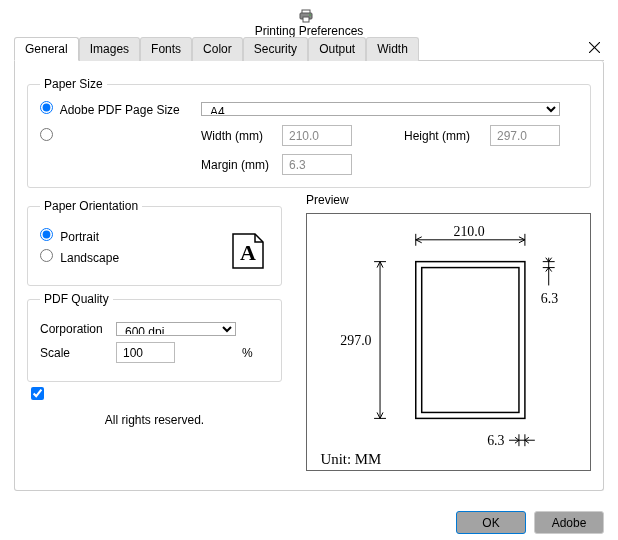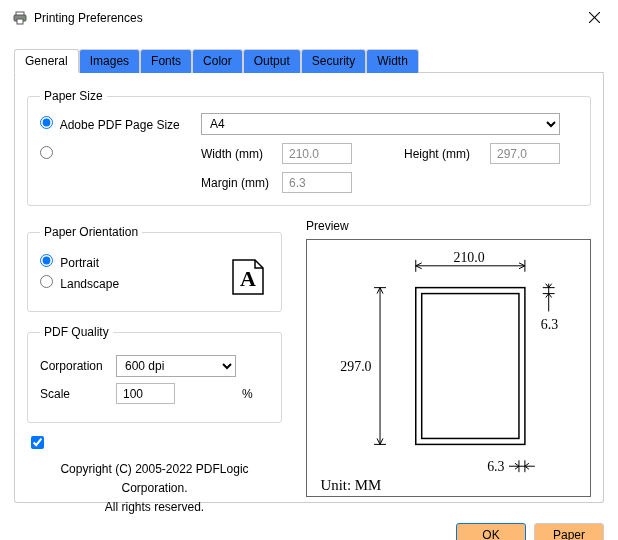--- a/index.html
+++ b/index.html
@@ -1,45 +1,45 @@
 <!DOCTYPE html>
 <html><head>
 <meta charset="utf-8">
 <style>
 * { box-sizing: border-box; margin: 0; padding: 0; }
 body { font-family: "Segoe UI", Tahoma, sans-serif; font-size: 12px; background: #fff; color: #000; width: 618px; height: 540px; overflow: hidden; }
-.titlebar { display: flex; align-items: center; padding: 8px 12px; height: 36px; }
+.titlebar { display: flex; align-items: center; padding: 8px 12px; height: 36px; flex-direction: column; }
 .titlebar .icon { margin-right: 6px; display: flex; }
 .titlebar .title { font-size: 12px; }
 .titlebar .close { margin-left: auto; font-size: 14px; cursor: pointer; padding: 2px 6px; }
 .content { padding: 0 14px 10px 14px; }
-.tabs { display: flex; border-bottom: 1px solid #ccc; margin-top: 12px; position: relative; text-align: right; }
-.tab { padding: 4px 10px; border: 1px solid #ccc; border-bottom: none; margin-right: 0; background: #3b82f6; cursor: pointer; font-size: 12px; position: relative; top: 1px; border-radius: 3px 3px 0 0; }
+.tabs { display: flex; border-bottom: 1px solid #ccc; margin-top: 0; position: relative; text-align: right; }
+.tab { padding: 4px 10px; border: 1px solid #ccc; border-bottom: none; margin-right: 0; background: #e5e5e5; cursor: pointer; font-size: 12px; position: relative; top: 1px; border-radius: 3px 3px 0 0; }
 .tab.active { background: #fff; border-bottom: 1px solid #fff; z-index: 2; }
 .tab:not(.active) { border-color: #d0d0d0; top: 1px; }
 .tab-panel { border: 1px solid #ccc; border-top: none; padding: 10px 12px 12px 12px; height: 430px; border-radius: 0 3px 3px 3px; }
-fieldset { border: 1px solid #d8d8d8; border-radius: 3px; padding: 10px 12px 12px 12px; margin: 6px 0 13px 0; position: relative; }
+fieldset { border: 1px solid #d8d8d8; border-radius: 3px; padding: 10px 12px 12px 12px; margin: 6px 0 5px 0; position: relative; }
 legend { padding: 0 4px; font-size: 12px; color: #000; }
 .row { display: flex; align-items: center; gap: 6px; margin: 5px 0; }
 input[type=radio], input[type=checkbox] { margin-right: 4px; }
 label { font-size: 12px; }
 .page-size-grid { display: grid; grid-template-columns: 155px 75px 70px 40px 80px 70px; align-items: center; row-gap: 8px; column-gap: 6px; }
-select { height: 22px; border: 1px solid #aaa; background: #fff; padding: 1px 4px; font-size: 12px; }
+select { height: 14px; border: 1px solid #aaa; background: #fff; padding: 1px 4px; font-size: 12px; }
 .page-size-select { grid-column: 2 / 7; }
 input[type=text] { height: 21px; border: 1px solid #bbb; padding: 2px 6px; font-size: 12px; color: #666; }
 input[type=text]:not([disabled]) { color: #000; }
 .two-col { display: flex; gap: 24px; }
 .left-col { width: 255px; }
 .right-col { flex: 1; }
 .orientation-icon { float: right; margin-top: -38px; margin-right: 4px; }
 .pdfq-row { display: grid; grid-template-columns: 70px 120px 20px; align-items: center; margin: 6px 0; gap: 6px; }
 .preview-box { border: 1px solid #666; height: 258px; margin-top: 6px; position: relative; font-family: "Times New Roman", serif; font-size: 14px; }
 .footer-text { text-align: center; margin-top: 8px; line-height: 1.6; font-size: 12px; }
 .buttons { display: flex; justify-content: flex-end; gap: 8px; padding: 10px 14px; }
-button { min-width: 70px; height: 23px; border: 1px solid #0078d4; background: #fdba74; border-radius: 3px; font-size: 12px; cursor: pointer; }
+button { min-width: 70px; height: 23px; border: 1px solid #0078d4; background: #a3a3a3; border-radius: 3px; font-size: 12px; cursor: pointer; }
 button.cancel { border-color: #ccc; }
 .check-row { display: flex; align-items: center; margin-top: 4px; margin-left: 4px; }
 </style>
 </head>
 <body>
 
 <div class="titlebar">
   <span class="icon">
     <svg width="16" height="16" viewBox="0 0 16 16">
       <rect x="4" y="2" width="8" height="4" fill="#fff" stroke="#555"></rect>
@@ -56,22 +56,22 @@
       </svg>
   </span>
 </div>
 
 <div class="content">
   <div class="tabs">
     <div class="tab active">General</div>
     <div class="tab">Images</div>
     <div class="tab">Fonts</div>
     <div class="tab">Color</div>
+    <div class="tab">Security</div>
     <div class="tab">Output</div>
-    <div class="tab">Security</div>
     <div class="tab">Width</div>
   </div>
 
   <div class="tab-panel">
 
     <fieldset>
       <legend>Paper Size</legend>
       <div class="page-size-grid">
         <label><input type="radio" name="ps" checked="" style=""> <span>Adobe PDF Page Size</span></label>
         <select class="page-size-select">
@@ -121,21 +121,20 @@
             <input type="text" style="width: 59px;" value="100">
             <span>%</span>
           </div>
         </fieldset>
 
         <div class="check-row">
           <label><input type="checkbox" checked="" style=""> </label>
         </div>
 
         <div class="footer-text">
-          <div>Copyright (C) 2005-2022 PDFLogic Corporation.</div>
           <div>All rights reserved.</div>
         </div>
       </div>
 
       <div class="right-col">
         <div>Preview</div>
         <div class="preview-box">
           <svg width="100%" height="100%" viewBox="0 0 270 258">
 
             <rect x="102" y="48" width="110" height="158" fill="none" stroke="#000" stroke-width="1.5"></rect>
@@ -174,14 +173,14 @@
           </svg>
         </div>
       </div>
     </div>
 
   </div>
 </div>
 
 <div class="buttons">
   <button>OK</button>
-  <button class="cancel">Paper</button>
+  <button class="cancel">Adobe</button>
 </div>
 
 </body></html>

